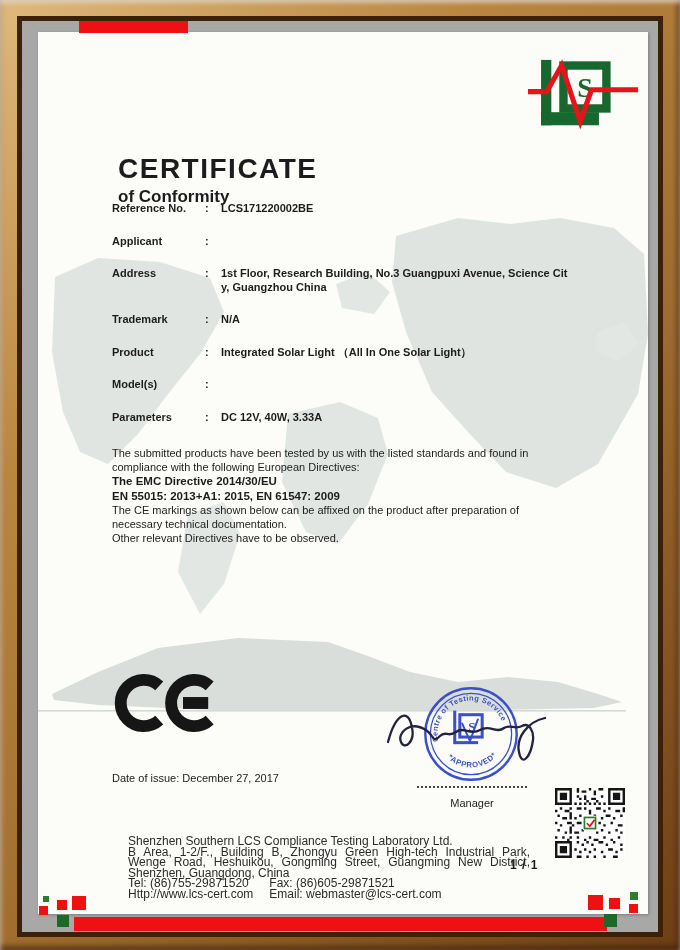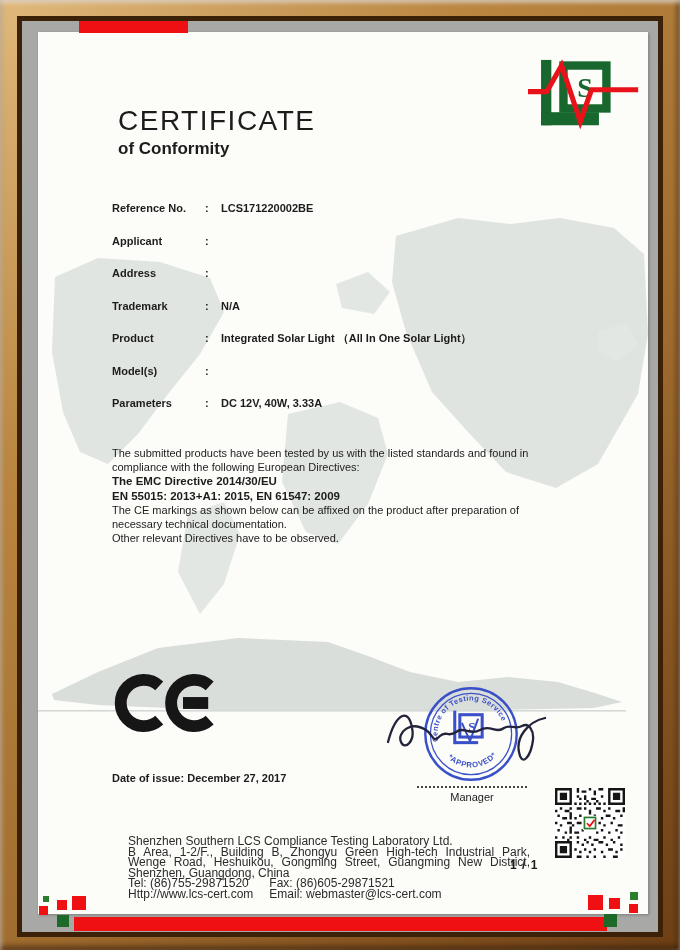--- a/index.html
+++ b/index.html
@@ -14,41 +14,41 @@
                inset 3px 0 4px rgba(255,235,200,.35),inset -3px 0 5px rgba(40,18,0,.45);}
   .frame-lip{position:absolute;left:17px;top:16px;right:17px;bottom:13px;background:#3a2108;}
   .backdrop{position:absolute;left:22px;top:21px;right:22px;bottom:18px;background:#a8a8a6;}
   
   .page{position:absolute;left:38px;top:32px;width:610px;height:882px;background:#fcfcf9;
         box-shadow:1px 1px 3px rgba(0,0,0,.25);}
   .map{position:absolute;inset:0;z-index:0;}
   .content{position:absolute;inset:0;z-index:1;}
   .logo{position:absolute;left:490px;top:22px;width:112px;height:80px;}
   .title-block{position:absolute;left:80px;top:74px;}
-  .title{font-size:28px;font-weight:normal;letter-spacing:1.5px;line-height:30px;}
+  .title{font-size:28px;font-weight:bold;letter-spacing:1.5px;line-height:30px;margin-top:48px;}
   .subtitle{font-size:17px;font-weight:bold;margin-top:3px;}
   .fields{position:absolute;left:74px;top:170px;width:462px;}
   .frow{display:flex;margin-bottom:19px;font-size:11px;font-weight:bold;line-height:13.5px;}
   .flabel{width:93px;flex:none;}
   .fcolon{width:16px;flex:none;}
   .fvalue{flex:1;white-space:pre-line;}
   .paras{position:absolute;left:74px;top:414px;width:452px;font-size:11px;line-height:14.2px;}
   .paras p{margin:0;}
   .p-intro{margin-bottom:10px;}
   .p-directive{font-weight:bold;font-size:11.5px;margin-bottom:9px;}
   .p-standards{font-weight:bold;font-size:11.5px;margin-bottom:1px;}
   .p-test{margin-bottom:9px;}
   .p-ce{margin-bottom:10px;}
   .ce-mark{position:absolute;left:75px;top:632px;width:112px;height:78px;}
   .stamp{position:absolute;left:367px;top:636px;width:132px;height:132px;z-index:2;}
   .sig{position:absolute;left:344px;top:648px;width:178px;height:108px;z-index:3;}
   .sign-block{position:absolute;left:375px;top:752px;width:118px;text-align:center;z-index:4;}
   .sig-line{border-bottom:2px dotted #444;height:2px;margin:0 4px;}
-  .manager{font-size:11px;margin-top:3px;color:#222;}
-  .issue{position:absolute;left:74px;top:740px;font-size:11px;font-weight:bold;}
+  .manager{font-size:11px;margin-top:9px;color:#222;}
+  .issue{position:absolute;left:74px;top:740px;font-size:11px;font-weight:normal;}
   .footer{position:absolute;left:90px;top:804px;width:402px;font-size:12px;line-height:10.5px;color:#2b2b2b;}
   .footer .addr{text-align:justify;}
   .fcols span.c1{display:inline-block;width:138px;}
   .pagenum{position:absolute;left:472px;top:826px;font-size:12px;font-weight:bold;letter-spacing:1px;}
   .qr{position:absolute;left:517px;top:756px;width:70px;height:70px;}
   
   .deco{position:absolute;z-index:5;}
   .red{background:#ee1013;}
   .green{background:#2c7c2e;}
   .dgreen{background:#1d6a28;}
@@ -96,20 +96,22 @@
           <span class="fcolon">:</span>
           <span class="fvalue">LCS171220002BE</span>
         </div>
         <div class="frow">
           <span class="flabel">Applicant</span>
           <span class="fcolon">:</span>
         </div>
         <div class="frow">
           <span class="flabel">Address</span>
           <span class="fcolon">:</span>
+          <span class="fvalue">1st Floor, Research Building, No.3 Guangpuxi Avenue, Science Cit
+y, Guangzhou China</span>
         </div>
         <div class="frow">
           <span class="flabel">Trademark</span>
           <span class="fcolon">:</span>
           <span class="fvalue">N/A</span>
         </div>
         <div class="frow">
           <span class="flabel">Product</span>
           <span class="fcolon">:</span>
           <span class="fvalue">Integrated Solar Light （All In One Solar Light）</span>

